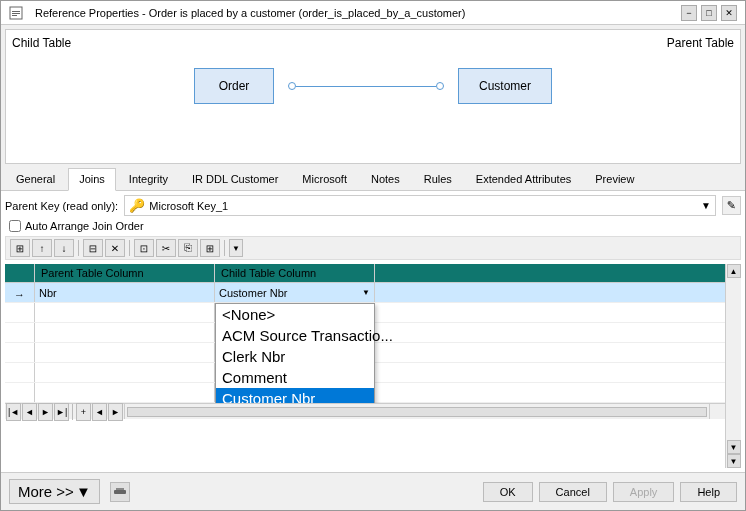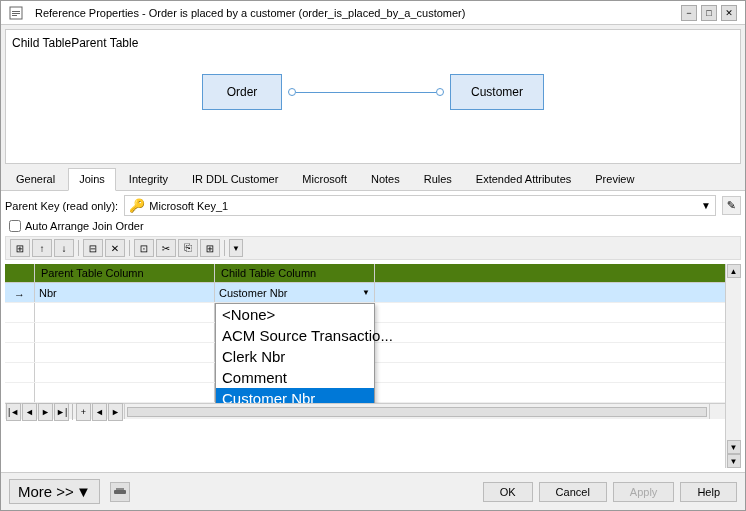--- a/index.html
+++ b/index.html
@@ -60,27 +60,27 @@
       display: flex;
       flex-direction: column;
       align-items: center;
       justify-content: flex-start;
       padding: 6px;
       position: relative;
     }
     .diagram-header {
       display: flex;
       width: 100%;
-      justify-content: flex-start;
-      margin-bottom: 14px;
+      justify-content: space-between;
+      margin-bottom: 8px;
     }
     .diagram-entities {
       display: flex;
       align-items: center;
-      gap: 4px;
+      gap: 12px;
       margin-top: 10px;
     }
     .entity-box {
       border: 1px solid #5b9bd5;
       background: #dce9f8;
       padding: 10px 20px;
       font-size: 12px;
       color: #000;
       min-width: 80px;
       text-align: center;
@@ -224,21 +224,21 @@
       border: 1px solid #bbb;
       background: #e8e8e8;
       cursor: pointer;
       display: flex;
       align-items: center;
       justify-content: center;
       font-size: 8px;
     }
     .grid-header {
       display: flex;
-      background: #4d7c0f;
+      background: #0f766e;
       border-bottom: 1px solid #ccc;
     }
     .grid-header-arrow-col {
       width: 30px;
       border-right: 1px solid #ccc;
       padding: 3px;
     }
     .grid-header-cell {
       padding: 3px 6px;
       font-size: 11px;

